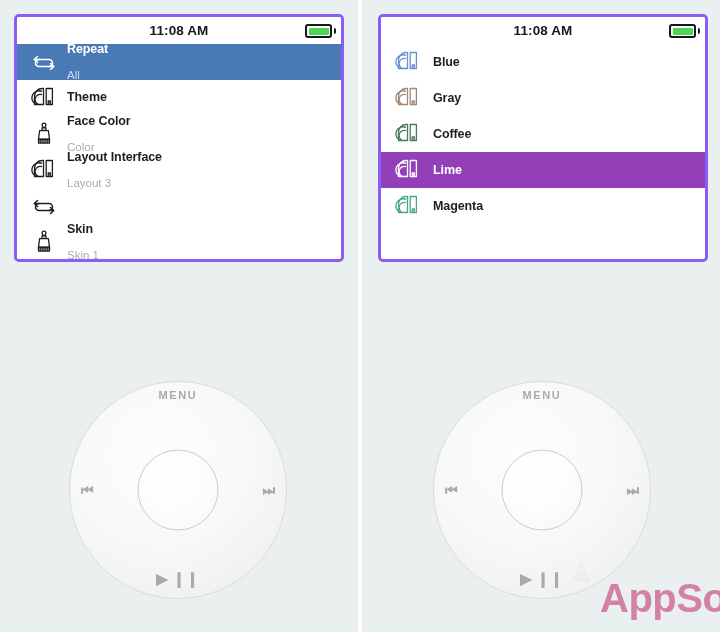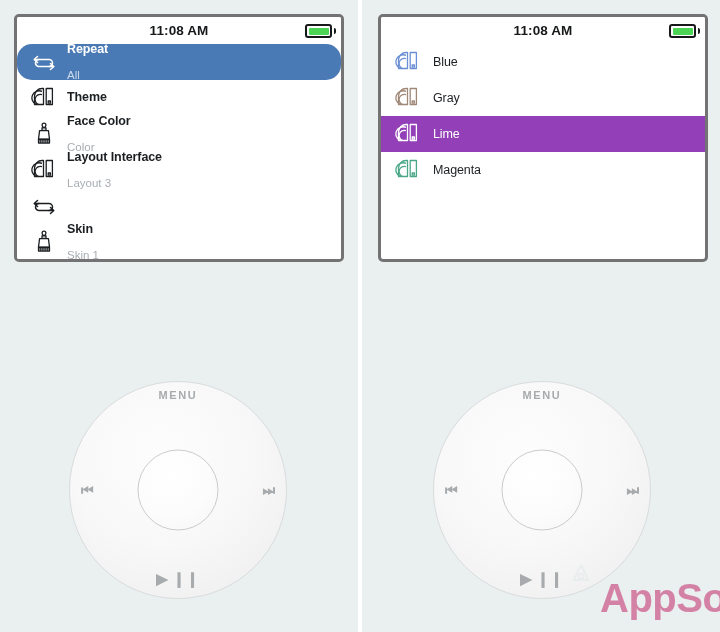--- a/index.html
+++ b/index.html
@@ -31,21 +31,21 @@
   }
   .panel-bg.left  { left: 0; }
   .panel-bg.right { left: 362px; width: 358px; }
 
   
   .ipod-screen {
     position: absolute;
     width: 330px;
     height: 248px;
     background: #ffffff;
-    border: 3px solid #737373;
+    border: 3px solid #8b5cf6;
     border-radius: 5px;
     box-sizing: border-box;
     overflow: hidden;
   }
   .ipod-screen.left  { left: 14px;  top: 14px; }
   .ipod-screen.right { left: 378px; top: 14px; }
 
   
   .statusbar {
     position: relative;
@@ -92,21 +92,20 @@
   .settings-list {
     background: #ffffff;
   }
   .setting-row {
     display: flex;
     align-items: center;
     height: 36px;
     padding-left: 10px;
     box-sizing: border-box;
     position: relative;
-    border-radius: 15px;
   }
   .setting-row.selected {
     background: #4a7ab5;
   }
   .setting-icon {
     width: 34px;
     height: 30px;
     flex: 0 0 34px;
     display: flex;
     align-items: center;
@@ -148,21 +147,21 @@
     width: 34px;
     height: 30px;
     flex: 0 0 34px;
     display: flex;
     align-items: center;
     justify-content: center;
   }
   .theme-label {
     margin-left: 8px;
     font-size: 12.5px;
-    font-weight: normal;
+    font-weight: bold;
     color: #1c1f22;
     letter-spacing: -0.1px;
   }
   .theme-row.selected .theme-label { color: #ffffff; }
 
   
   .clickwheel {
     position: absolute;
     width: 218px;
     height: 218px;
@@ -384,20 +383,32 @@
             <path d="M3.5 19.5 V11 A7.5 7.5 0 0 1 11 3.5 h1.5 v16 z"></path>
             <path d="M5.2 19.5 A6.2 6.2 0 0 1 11 6.4"></path>
             <path d="M7.6 19.5 A4 4 0 0 1 11 9.6"></path>
             <rect x="15.2" y="3.5" width="6.2" height="16"></rect>
             <rect x="17.2" y="16" width="2.2" height="2.2"></rect>
           </svg>
         </span>
         <span class="theme-label">Gray</span>
       </div>
 
+      <div class="theme-row">
+        <span class="theme-icon">
+          <svg width="26" height="26" viewBox="0 0 26 26" fill="none" stroke="#4a7a5a" stroke-width="1.3" stroke-linejoin="round">
+            <path d="M3.5 19.5 V11 A7.5 7.5 0 0 1 11 3.5 h1.5 v16 z"></path>
+            <path d="M5.2 19.5 A6.2 6.2 0 0 1 11 6.4"></path>
+            <path d="M7.6 19.5 A4 4 0 0 1 11 9.6"></path>
+            <rect x="15.2" y="3.5" width="6.2" height="16"></rect>
+            <rect x="17.2" y="16" width="2.2" height="2.2"></rect>
+          </svg>
+        </span>
+        <span class="theme-label">Coffee</span>
+      </div>
 
 
       <div class="theme-row selected">
         <span class="theme-icon">
           <svg width="26" height="26" viewBox="0 0 26 26" fill="none" stroke="#ffffff" stroke-width="1.3" stroke-linejoin="round">
             <path d="M3.5 19.5 V11 A7.5 7.5 0 0 1 11 3.5 h1.5 v16 z"></path>
             <path d="M5.2 19.5 A6.2 6.2 0 0 1 11 6.4"></path>
             <path d="M7.6 19.5 A4 4 0 0 1 11 9.6"></path>
             <rect x="15.2" y="3.5" width="6.2" height="16"></rect>
             <rect x="17.2" y="16" width="2.2" height="2.2"></rect>

